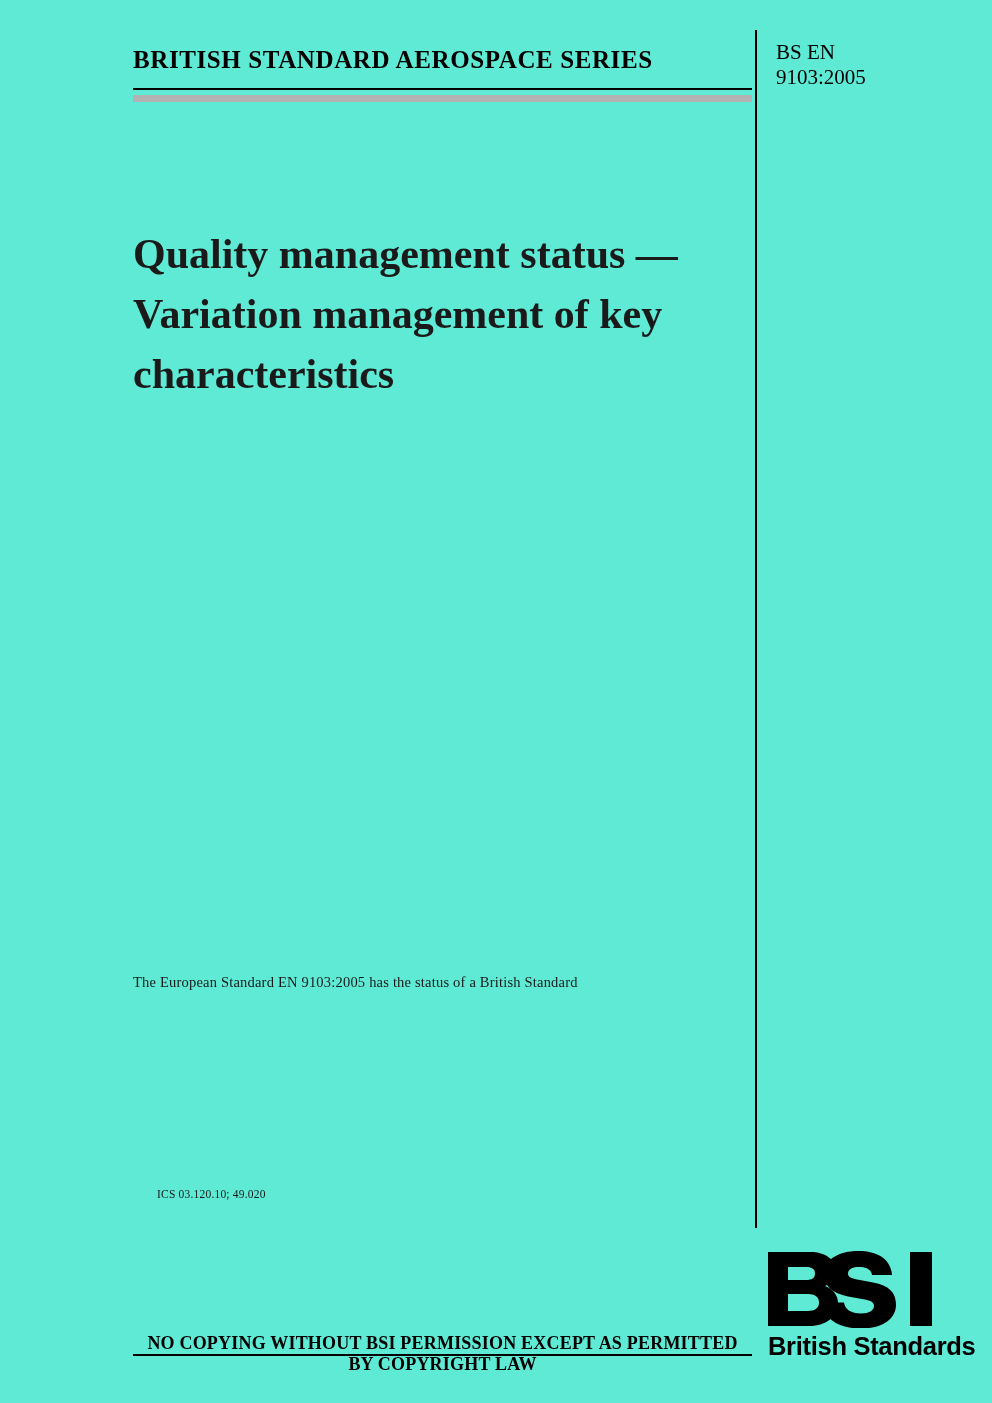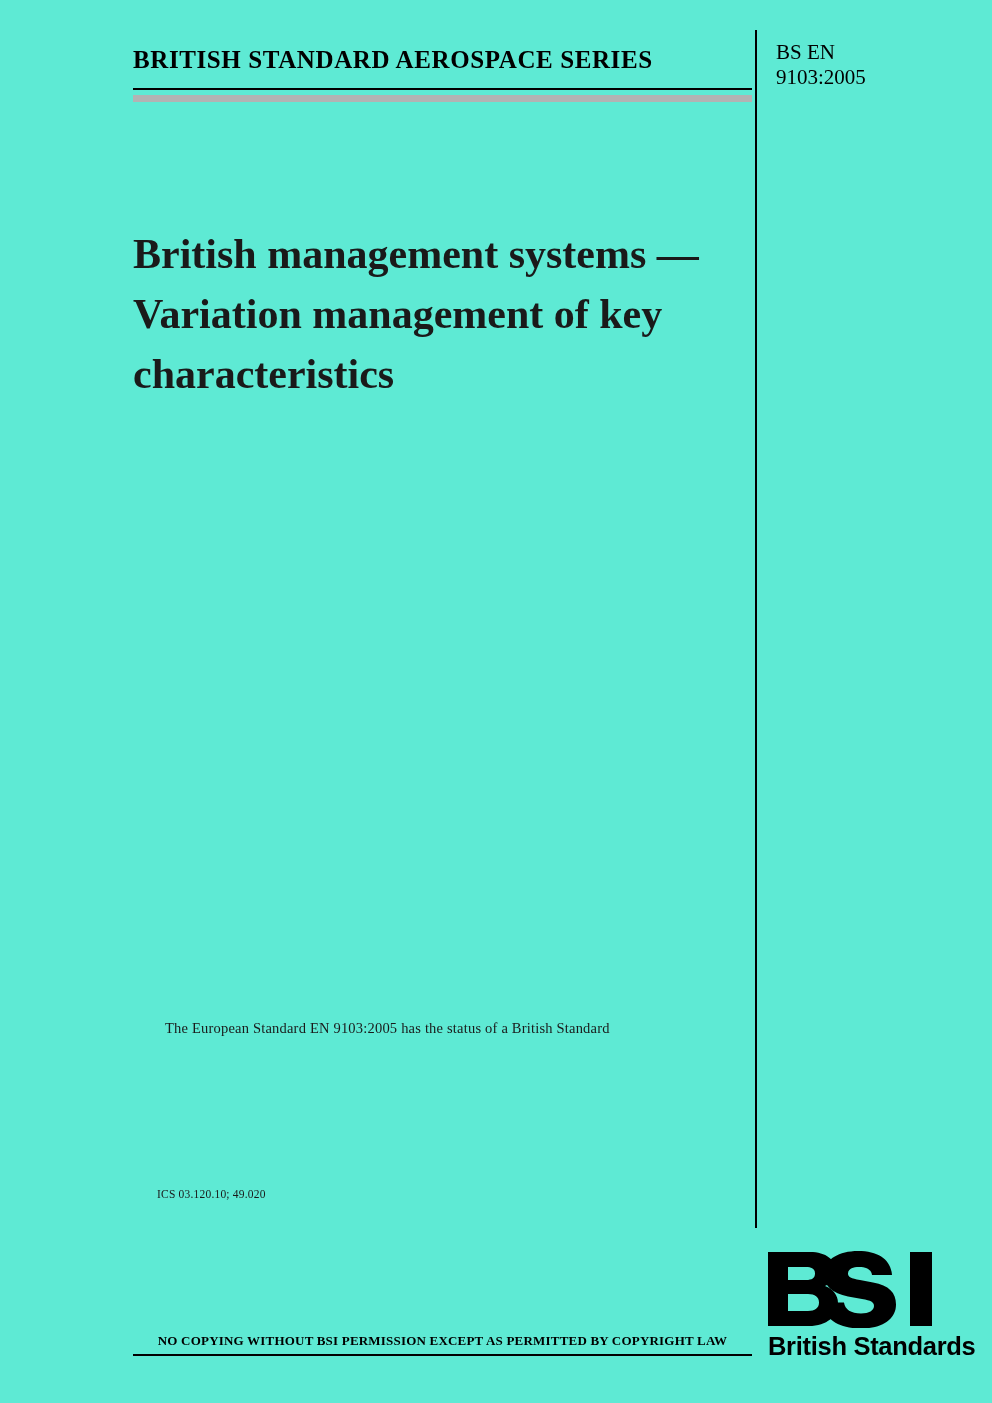--- a/index.html
+++ b/index.html
@@ -82,28 +82,27 @@
     font-weight: bold;
     font-size: 42px;
     line-height: 60px;
     color: #1a1a1a;
   }
 
   
   .status-note {
     position: absolute;
     left: 133px;
-    top: 1019px;
+    top: 973px;
     width: 540px;
     font-family: "Liberation Serif", serif;
     font-size: 14.5px;
     line-height: 19px;
     letter-spacing: 0.2px;
     color: #1a1a1a;
-    margin-left: 32px;
   }
 
   
   .ics {
     position: absolute;
     left: 133px;
     top: 1188px;
     width: 400px;
     font-family: "Liberation Serif", serif;
     font-size: 11.5px;
@@ -122,21 +121,21 @@
     background: #000;
   }
   .footer-note {
     position: absolute;
     left: 133px;
     top: 1333px;
     width: 619px;
     text-align: center;
     font-family: "Liberation Serif", serif;
     font-weight: bold;
-    font-size: 13px;
+    font-size: 18px;
     letter-spacing: 0.2px;
     color: #000;
   }
 
   
   .logo {
     position: absolute;
     left: 766px;
     top: 1250px;
     width: 190px;
@@ -172,21 +171,21 @@
   <div class="doc-number">
     <div>BS EN</div>
     <div>9103:2005</div>
   </div>
 
   <div class="rule-thin"></div>
   <div class="rule-thick"></div>
 
   <div class="v-divider"></div>
 
-  <h1 class="main-title">British management systems — Variation management of key characteristics</h1>
+  <h1 class="main-title">Quality management status — Variation management of key characteristics</h1>
 
   <div class="status-note">The European Standard EN 9103:2005 has the status of a British Standard</div>
 
   <div class="ics">ICS 03.120.10; 49.020</div>
 
   <div class="footer-note">NO COPYING WITHOUT BSI PERMISSION EXCEPT AS PERMITTED BY COPYRIGHT LAW</div>
   <div class="footer-rule"></div>
 
   <div class="logo">
     <svg class="logo-mark" viewBox="0 0 190 78" aria-hidden="true">

